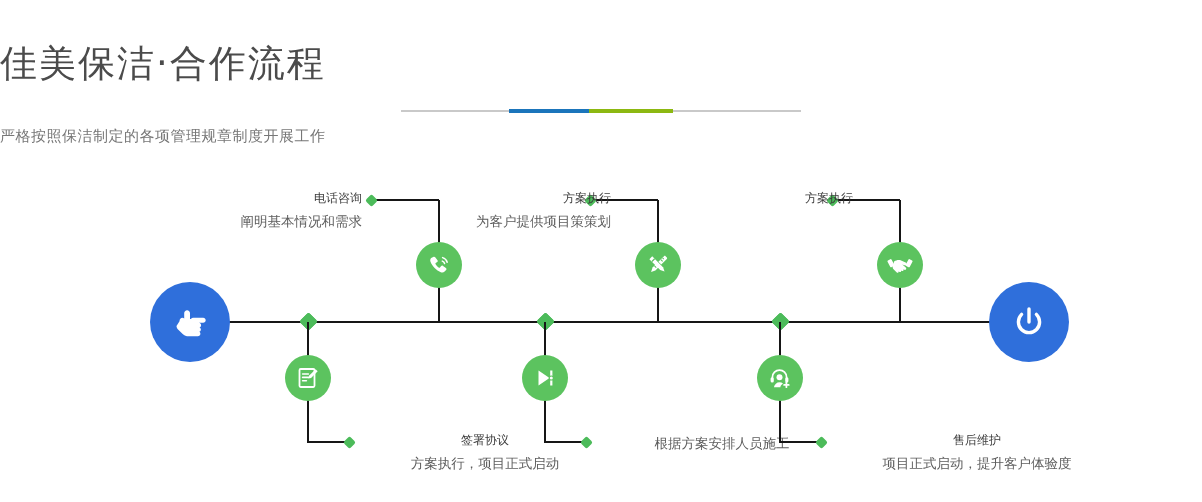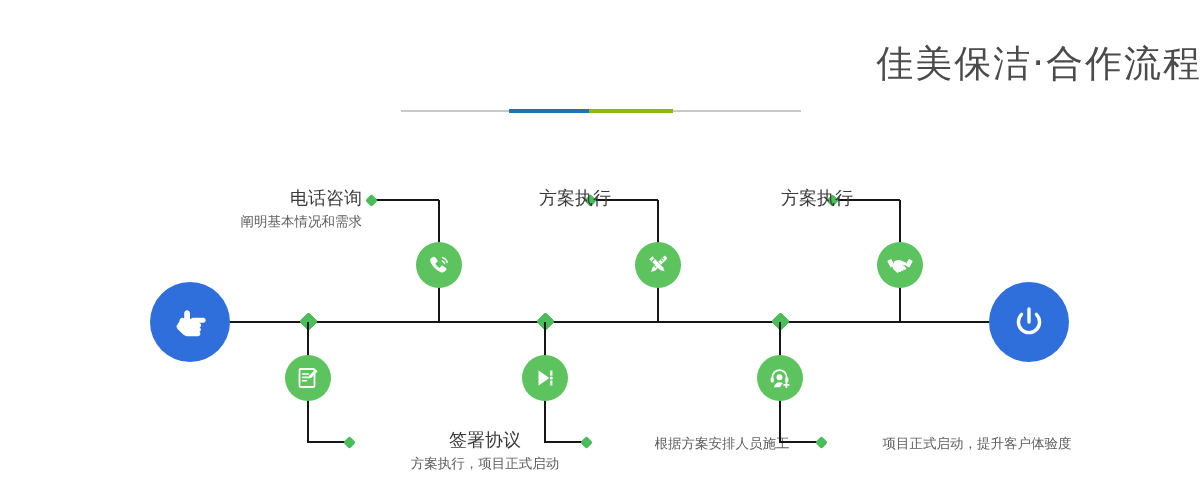--- a/index.html
+++ b/index.html
@@ -6,21 +6,21 @@
   body{
     width:1202px;height:502px;
     background:#ffffff;
     font-family:"Liberation Sans","DejaVu Sans",sans-serif;
     overflow:hidden;
     position:relative;
   }
   .stage{position:absolute;left:0;top:0;width:1202px;height:502px;}
 
   
-  .header{position:absolute;left:0;top:0;width:1202px;text-align:right;}
+  .header{position:absolute;left:0;top:0;width:1202px;text-align:left;}
   .title{
     font-size:37px;color:#4b4b4b;letter-spacing:2px;
     font-weight:400;line-height:1;margin:0;padding-top:45px;
     font-family:"DejaVu Sans","Liberation Sans",sans-serif;
   }
   .divider{
     position:relative;width:400px;height:4px;margin:27px auto 0;
   }
   .divider .bar-gray{
     position:absolute;left:0;top:1px;width:400px;height:1.5px;background:#c9c9c9;
@@ -61,21 +61,21 @@
   .diamond.small{width:9px;height:9px;background:#4cbb5a;}
 
   .node{
     position:absolute;width:46px;height:46px;border-radius:50%;
     background:#5cc35f;display:flex;align-items:center;justify-content:center;
   }
   .node svg{display:block;}
 
   .lbl{position:absolute;white-space:nowrap;}
   .lbl .l1{
-    font-size:18px;color:#3b3b3b;line-height:20px;
+    font-size:12px;color:#3b3b3b;line-height:20px;
     font-family:"DejaVu Sans","Liberation Sans",sans-serif;
   }
   .lbl .l2{
     font-size:13.5px;color:#5d5d5d;line-height:19px;padding-top:4px;
     font-family:"DejaVu Sans","Liberation Sans",sans-serif;
   }
   .lbl.up{text-align:right;}
   .lbl.down{text-align:center;}
 </style>
 </head>
@@ -83,20 +83,21 @@
 
 <div class="stage">
 
   <div class="header">
     <div class="title">佳美保洁·合作流程</div>
     <div class="divider">
       <div class="bar-gray"></div>
       <div class="bar-blue"></div>
       <div class="bar-green"></div>
     </div>
+    <div class="subtitle">严格按照保洁制定的各项管理规章制度开展工作</div>
   </div>
 
   <div class="timeline"></div>
 
   <div class="endcap left">
     <span>
       <svg width="46" height="46" viewBox="0 0 46 46">
         <path fill="#ffffff" d="M12.5 22.2c0-2.2 1.3-3.4 2.9-3.4 .7 0 1.3 .2 1.8 .6v-5.1c0-1.8 1.3-3.1 2.9-3.1s2.9 1.3 2.9 3.1v5.6h.9c.6-.7 1.4-1.1 2.4-1.1h9.8c1.5 0 2.6 1.1 2.6 2.5s-1.1 2.5-2.6 2.5h-4.3c1.3 .1 2.3 1.1 2.3 2.4 0 1.1-.7 2-1.7 2.3 .9 .3 1.5 1.1 1.5 2.1 0 1.1-.7 1.9-1.7 2.2 .7 .4 1.2 1.1 1.2 2 0 1.3-1.1 2.4-2.6 2.4h-9.1c-2.4 0-4.4-.8-6-2.3l-4.4-4.2c-1.1-1-1.8-2.3-1.8-3.8z"></path>
       </svg>
     </span>
@@ -171,20 +172,21 @@
           </g>
           <g transform="rotate(-45 14 14)">
             <path fill="#ffffff" d="M12 3.8h4v15.3l-2 4.2-2-4.2z"></path>
             <path fill="#5cc35f" d="M12 6.6h4v1.3h-4z"></path>
           </g>
         </svg>
       </span>
     </div>
     <div class="lbl up" style="left:371px;top:188px;width:240px;">
       <div class="l1">方案执行</div>
+      <div class="l2">为客户提供项目策策划</div>
     </div>
   </div>
 
   <div class="branch">
     <div class="diamond" style="left:539px;top:315px;"></div>
     <div class="stem" style="left:544px;top:322px;height:120px;"></div>
     <div class="arm" style="left:544px;top:441px;width:44px;"></div>
     <div class="diamond small" style="left:582px;top:438px;"></div>
     <div class="node" style="left:522px;top:355px;">
       <span>
@@ -235,17 +237,18 @@
           <circle cx="12.5" cy="12.3" r="3" fill="#ffffff"></circle>
           <path fill="#ffffff" d="M6.9 22.2c.6-3 2.9-5 5.6-5 1.3 0 2.5 .4 3.5 1.2l-1.4 1.4c-1.1 1.1-1.3 2-1.1 2.4z"></path>
           <g stroke="#ffffff" stroke-width="1.8" stroke-linecap="round">
             <line x1="19.4" y1="17.6" x2="19.4" y2="22.2"></line>
             <line x1="17.1" y1="19.9" x2="21.7" y2="19.9"></line>
           </g>
         </svg>
       </span>
     </div>
     <div class="lbl down" style="left:827px;top:430px;width:300px;">
+      <div class="l1">售后维护</div>
       <div class="l2">项目正式启动，提升客户体验度</div>
     </div>
   </div>
 
 </div>
 
 </body></html>

